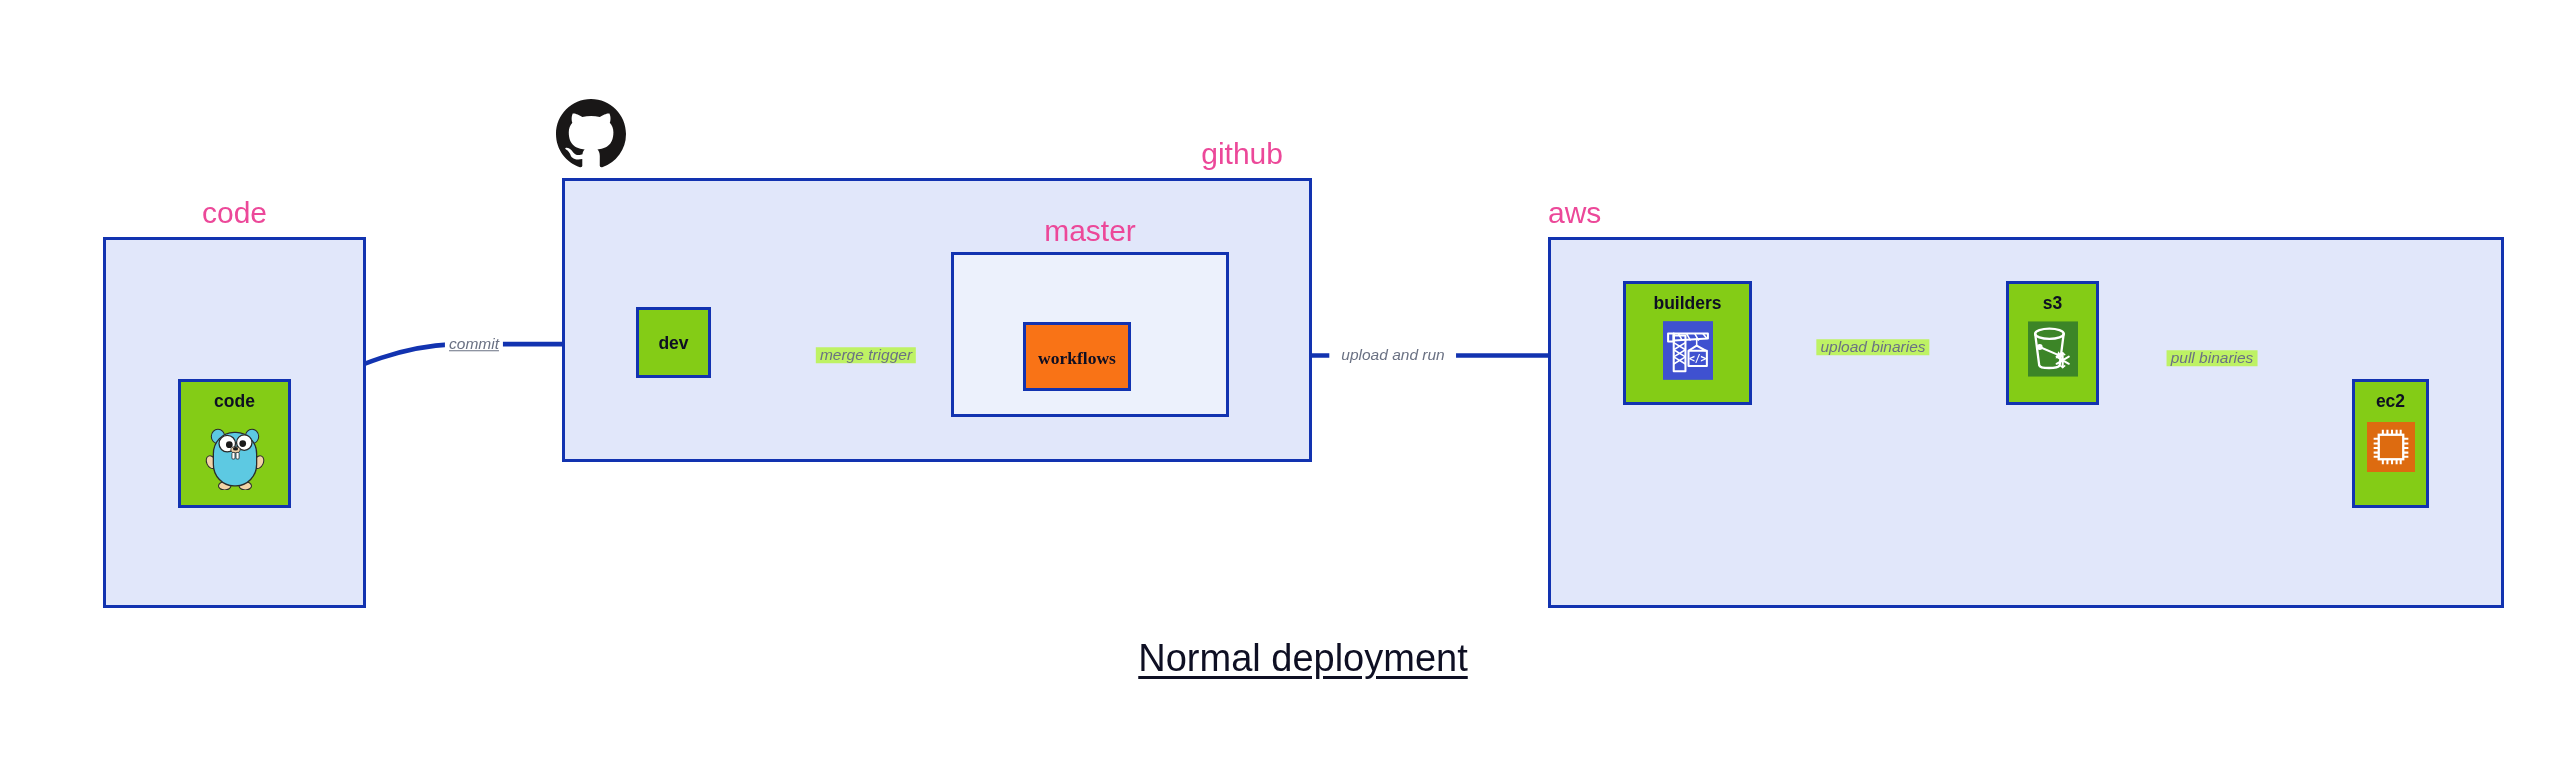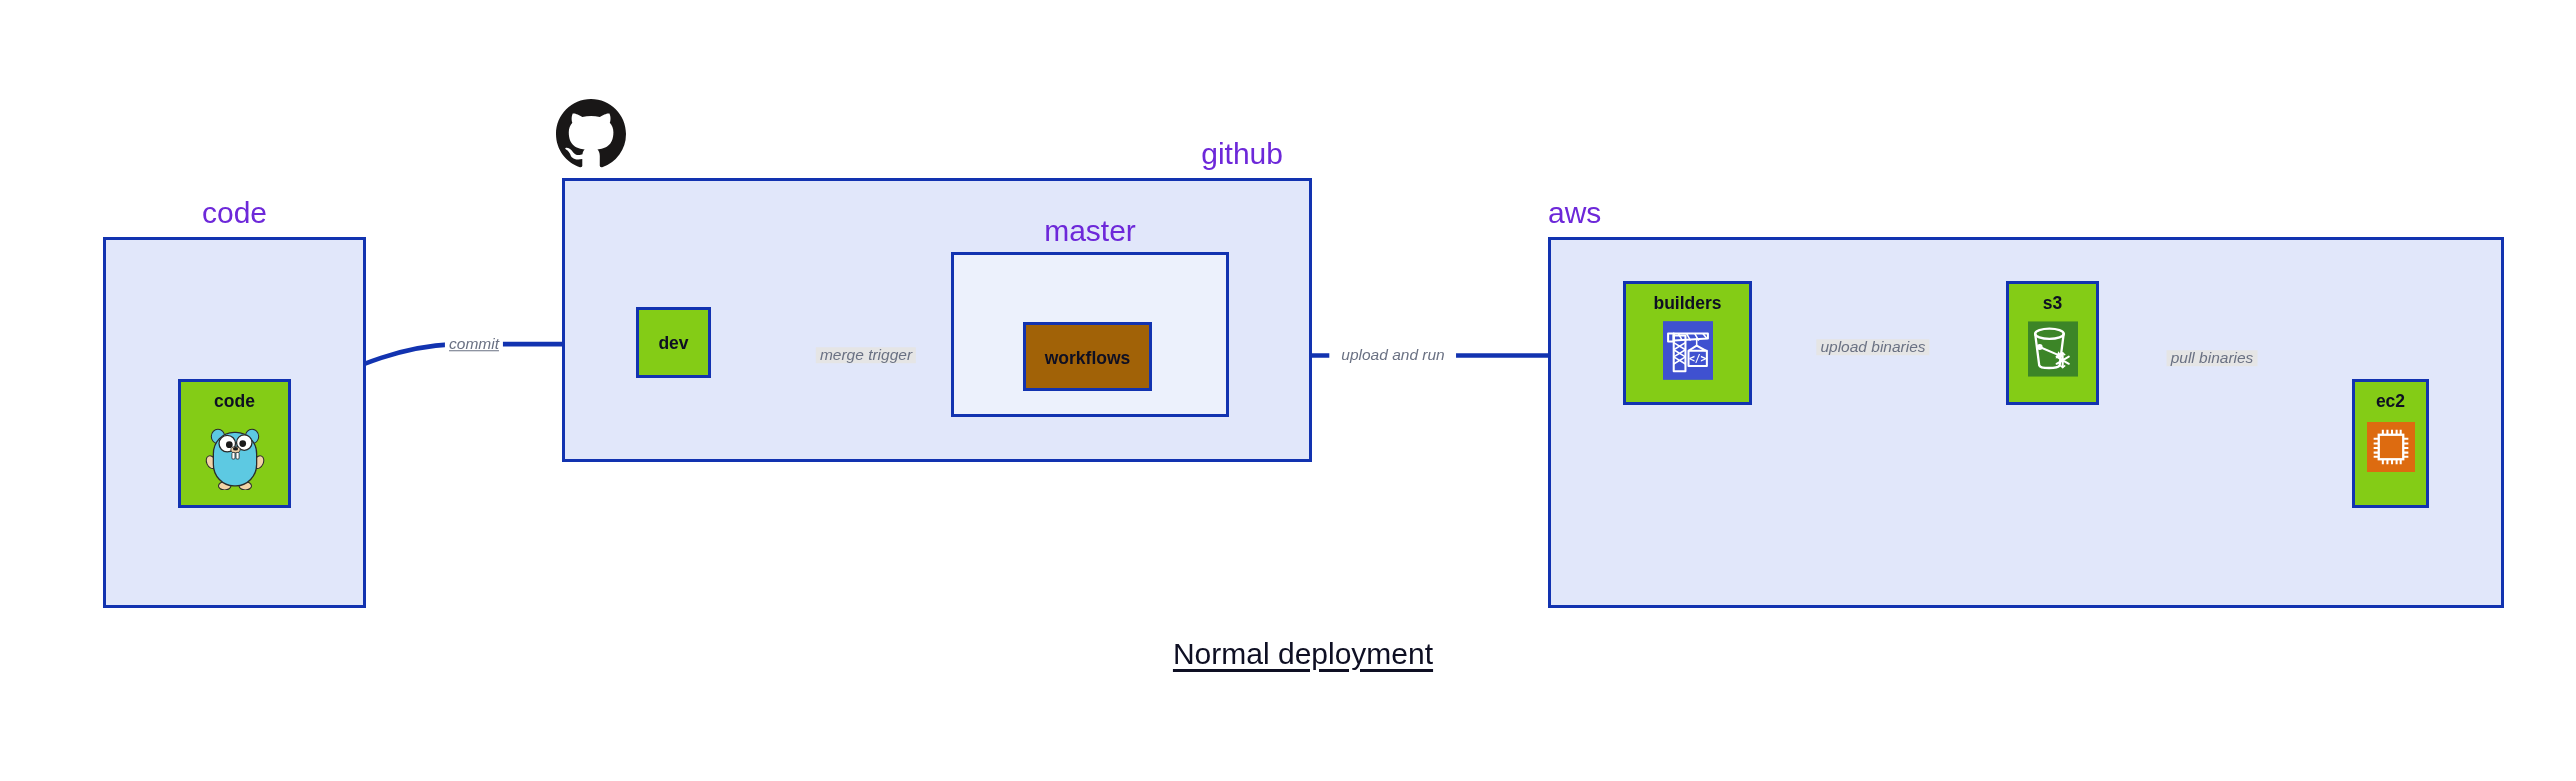--- a/index.html
+++ b/index.html
@@ -30,21 +30,21 @@
 
   
   .group {
     position: absolute;
     background: #E1E7FA;
     border: 3.6px solid #1233B0;
     box-sizing: border-box;
   }
   .group-label {
     position: absolute;
-    color: #6d28d9;
+    color: #ec4899;
     font-size: 30px;
     font-weight: 400;
     white-space: nowrap;
     line-height: 1;
   }
 
   
   .subgroup {
     position: absolute;
     background: #ECF1FC;
@@ -81,27 +81,27 @@
     position: absolute;
     color: #6A7183;
     font-size: 15.5px;
     font-style: italic;
     white-space: nowrap;
     background: transparent;
     line-height: 1;
     transform: translate(-50%, -50%);
   }
   .edge-label.on-white { background: #ffffff; padding: 0 4.1px; }
-  .edge-label.on-group { background: #e5e5e5; padding: 0 4.1px; }
+  .edge-label.on-group { background: #bef264; padding: 0 4.1px; }
 
   
   #diagram-title {
     position: absolute;
     color: #0E0F23;
-    font-size: 30px;
+    font-size: 38px;
     font-weight: 400;
     text-decoration: underline;
     text-underline-offset: 5.2px;
     white-space: nowrap;
     line-height: 1;
     transform: translateX(-50%);
   }
 
   
   #github-logo {
@@ -197,21 +197,21 @@
   <div class="group" style="left:562px; top:178px; width:750px; height:284px;"></div>
 
   <div class="node" style="left:636px; top:307px; width:75px; height:71px;">
     <div class="node-label" style="top:25px;">dev</div>
   </div>
 
   <div class="group-label" style="left:951px; top:216px; width:278px; text-align:center;">master</div>
 
   <div class="subgroup" style="left:951px; top:252px; width:278px; height:165px;"></div>
 
-  <div class="node" style="left:1023px; top:322px; width:129px; height:69px; background:#a16207;">
+  <div class="node" style="left:1023px; top:322px; width:108px; height:69px; background:#f97316;font-family:Liberation Serif, serif;">
     <div class="node-label" style="top:25px;">workflows</div>
   </div>
 
   <div class="group-label" style="left:1548px; top:198px; width:956px; text-align:left;">aws</div>
 
   <div class="group" style="left:1548px; top:237px; width:956px; height:371px;"></div>
 
   <div class="node" style="left:1623px; top:281px; width:129px; height:124px;">
     <div class="node-label" style="top:11.3px;">builders</div>
     <div class="node-icon" style="top:37px; width:50px; height:59px;">

